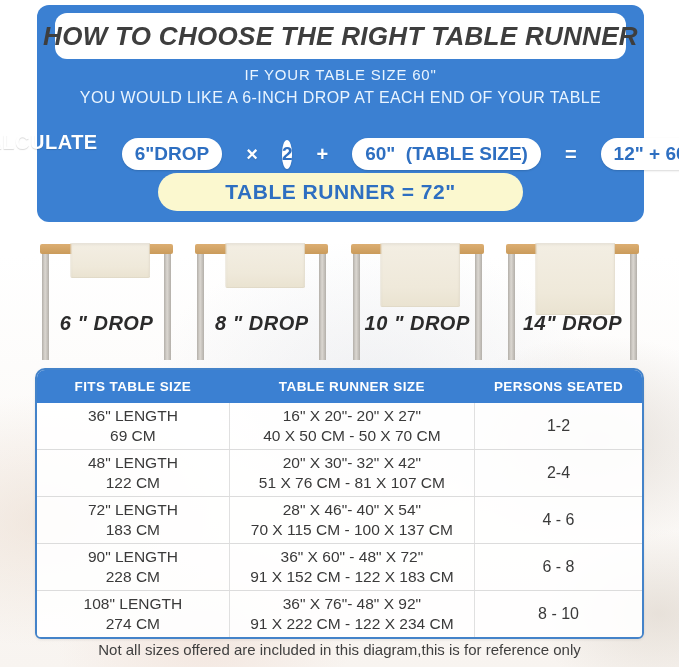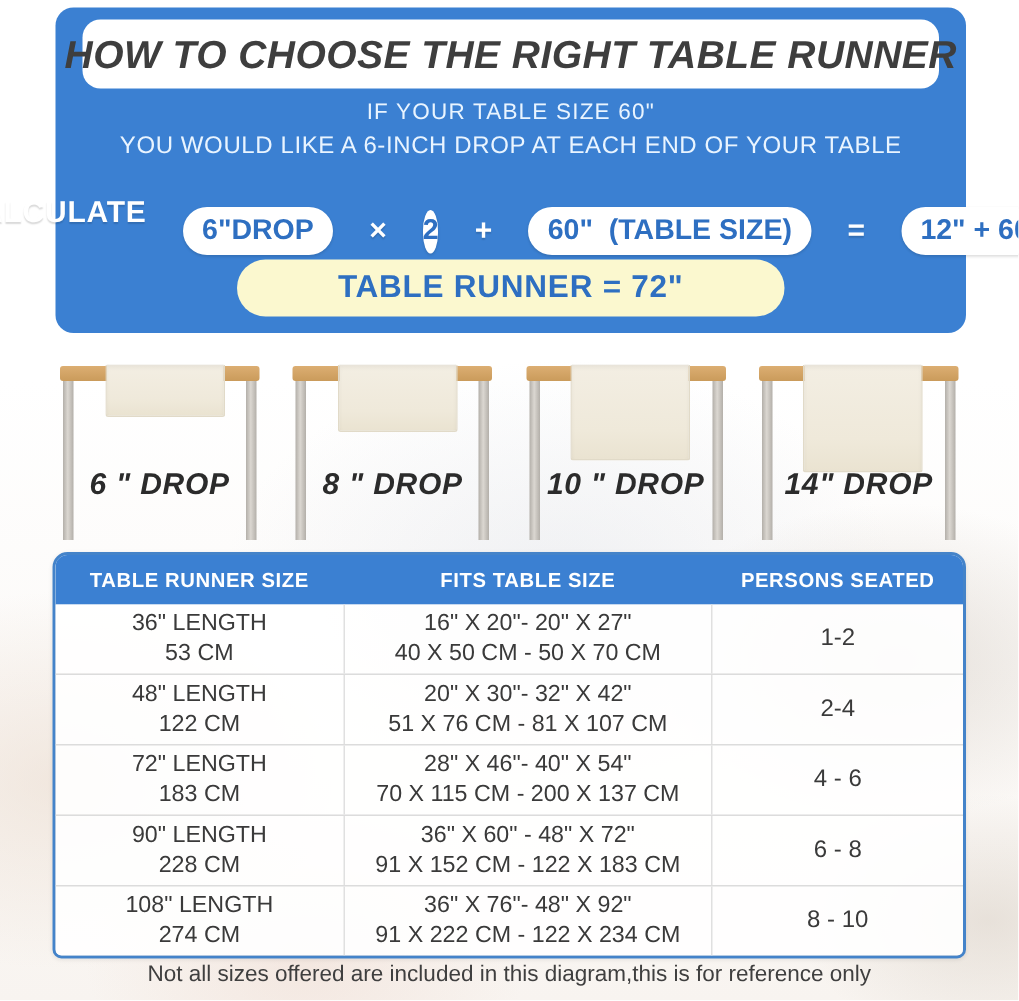--- a/index.html
+++ b/index.html
@@ -129,29 +129,29 @@
       <div class="runner" style="height: 71px;"></div>
       <div class="tabletop"></div>
       <div class="leg left"></div>
       <div class="leg right"></div>
       <div class="drop-label">14" DROP</div>
     </div>
   </div>
 
   <div class="size-table">
     <div class="trow thead">
+      <div class="hcell">FITS TABLE SIZE</div>
       <div class="hcell">TABLE RUNNER SIZE</div>
-      <div class="hcell">FITS TABLE SIZE</div>
       <div class="hcell">PERSONS SEATED</div>
     </div>
 
     <div class="trow tbody-row">
       <div class="cell">
         <div>36" LENGTH</div>
-        <div>53 CM</div>
+        <div>69 CM</div>
       </div>
       <div class="cell mid">
         <div>16" X 20"- 20" X 27"</div>
         <div>40 X 50 CM - 50 X 70 CM</div>
       </div>
       <div class="cell persons">1-2</div>
     </div>
 
     <div class="trow tbody-row">
       <div class="cell">
@@ -165,21 +165,21 @@
       <div class="cell persons">2-4</div>
     </div>
 
     <div class="trow tbody-row">
       <div class="cell">
         <div>72" LENGTH</div>
         <div>183 CM</div>
       </div>
       <div class="cell mid">
         <div>28" X 46"- 40" X 54"</div>
-        <div>70 X 115 CM - 200 X 137 CM</div>
+        <div>70 X 115 CM - 100 X 137 CM</div>
       </div>
       <div class="cell persons">4 - 6</div>
     </div>
 
     <div class="trow tbody-row">
       <div class="cell">
         <div>90" LENGTH</div>
         <div>228 CM</div>
       </div>
       <div class="cell mid">

